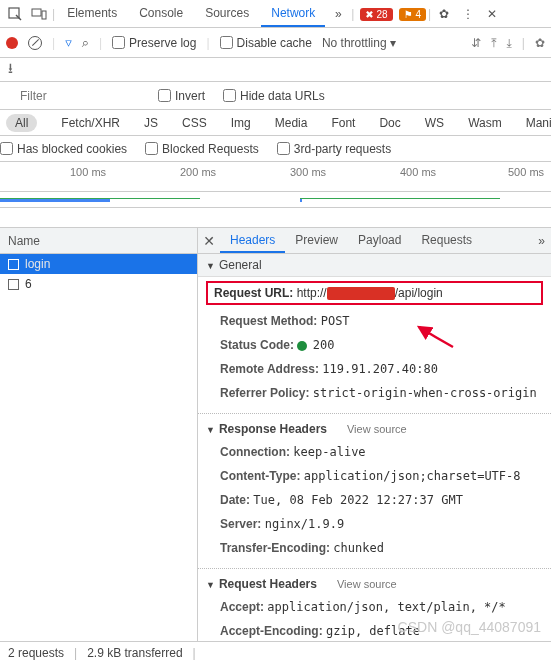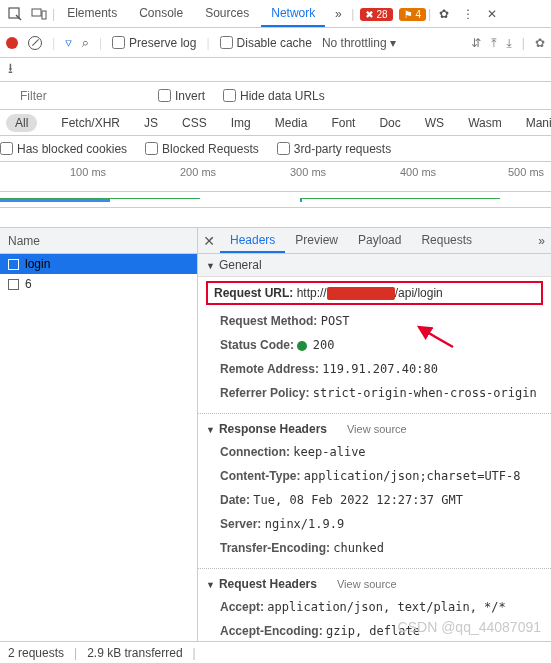--- a/index.html
+++ b/index.html
@@ -32,21 +32,21 @@
 .wave .bar1 { position: absolute; left: 0; top: 7px; width: 110px; height: 3px; background: #4285f4; }
 .wave .bar1b { position: absolute; left: 0; top: 6px; width: 200px; height: 1px; background: #34a853; }
 .wave .bar2 { position: absolute; left: 300px; top: 7px; width: 2px; height: 3px; background: #4285f4; }
 .wave .bar2b { position: absolute; left: 300px; top: 6px; width: 200px; height: 1px; background: #34a853; }
 .gap { height: 20px; border-bottom: 1px solid #ccc; }
 .split { display: flex; height: 418px; }
 .leftp { width: 198px; border-right: 1px solid #ccc; }
 .leftp .hdr { height: 26px; line-height: 26px; padding-left: 8px; border-bottom: 1px solid #ccc; color: #555; background: #f1f3f4; }
 .leftp .item { height: 20px; display: flex; align-items: center; gap: 6px; padding-left: 8px; }
 .leftp .item .sq { width: 11px; height: 11px; border: 1px solid #666; }
-.leftp .item.sel { background: #1a73e8; color: #000000; }
+.leftp .item.sel { background: #1a73e8; color: #e5e5e5; }
 .leftp .item.sel .sq { border-color: #fff; }
 .rightp { flex: 1; background: #fff; overflow: hidden; }
 .rtabs { height: 26px; border-bottom: 1px solid #ccc; display: flex; align-items: center; background: #f1f3f4; }
 .rtabs .x { width: 22px; text-align: center; color: #555; cursor: pointer; font-size: 14px; }
 .rtabs .rt { padding: 0 10px; height: 25px; line-height: 25px; color: #555; cursor: pointer; font-size: 12px; }
 .rtabs .rt.active { color: #1a73e8; border-bottom: 2px solid #1a73e8; }
 .rtabs .more { margin-left: auto; margin-right: 6px; color: #555; }
 .section-hdr { background: #f1f3f4; border-bottom: 1px solid #ddd; padding: 4px 8px; color: #444; font-size: 12px; }
 .section-hdr .tri { display: inline-block; margin-right: 4px; font-size: 9px; }
 .kv { padding: 5px 8px 5px 22px; font-size: 12px; }

